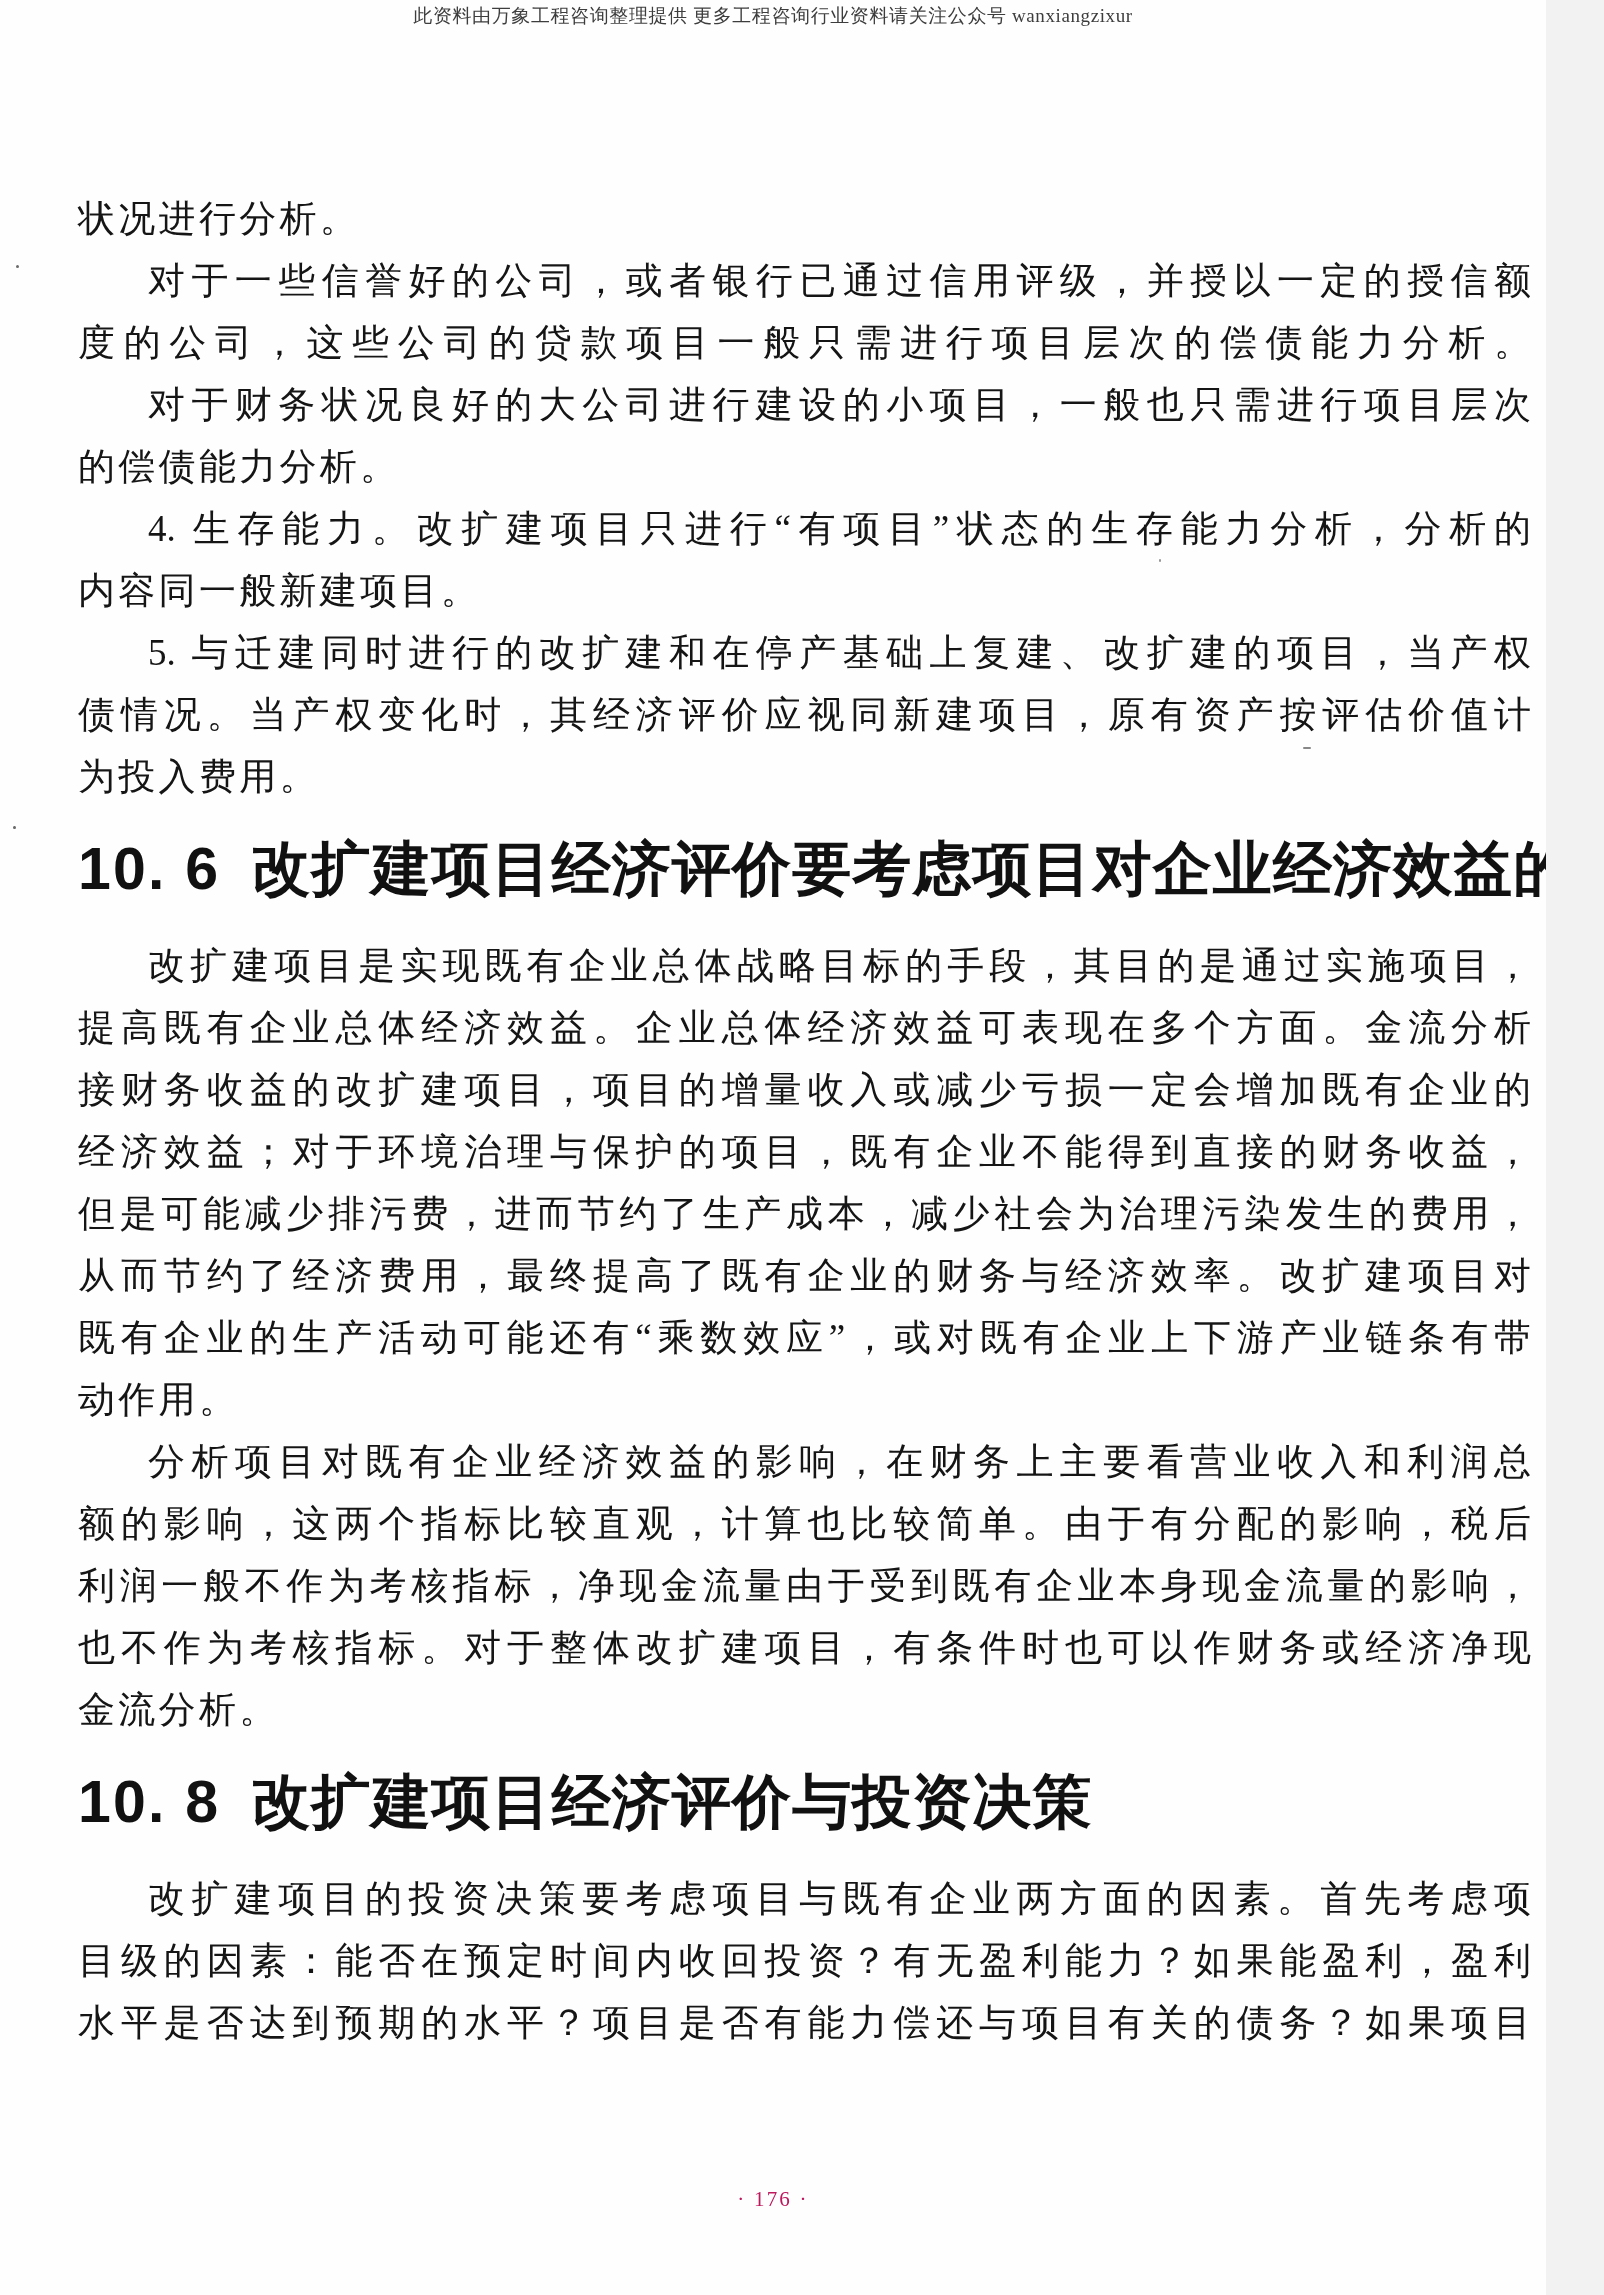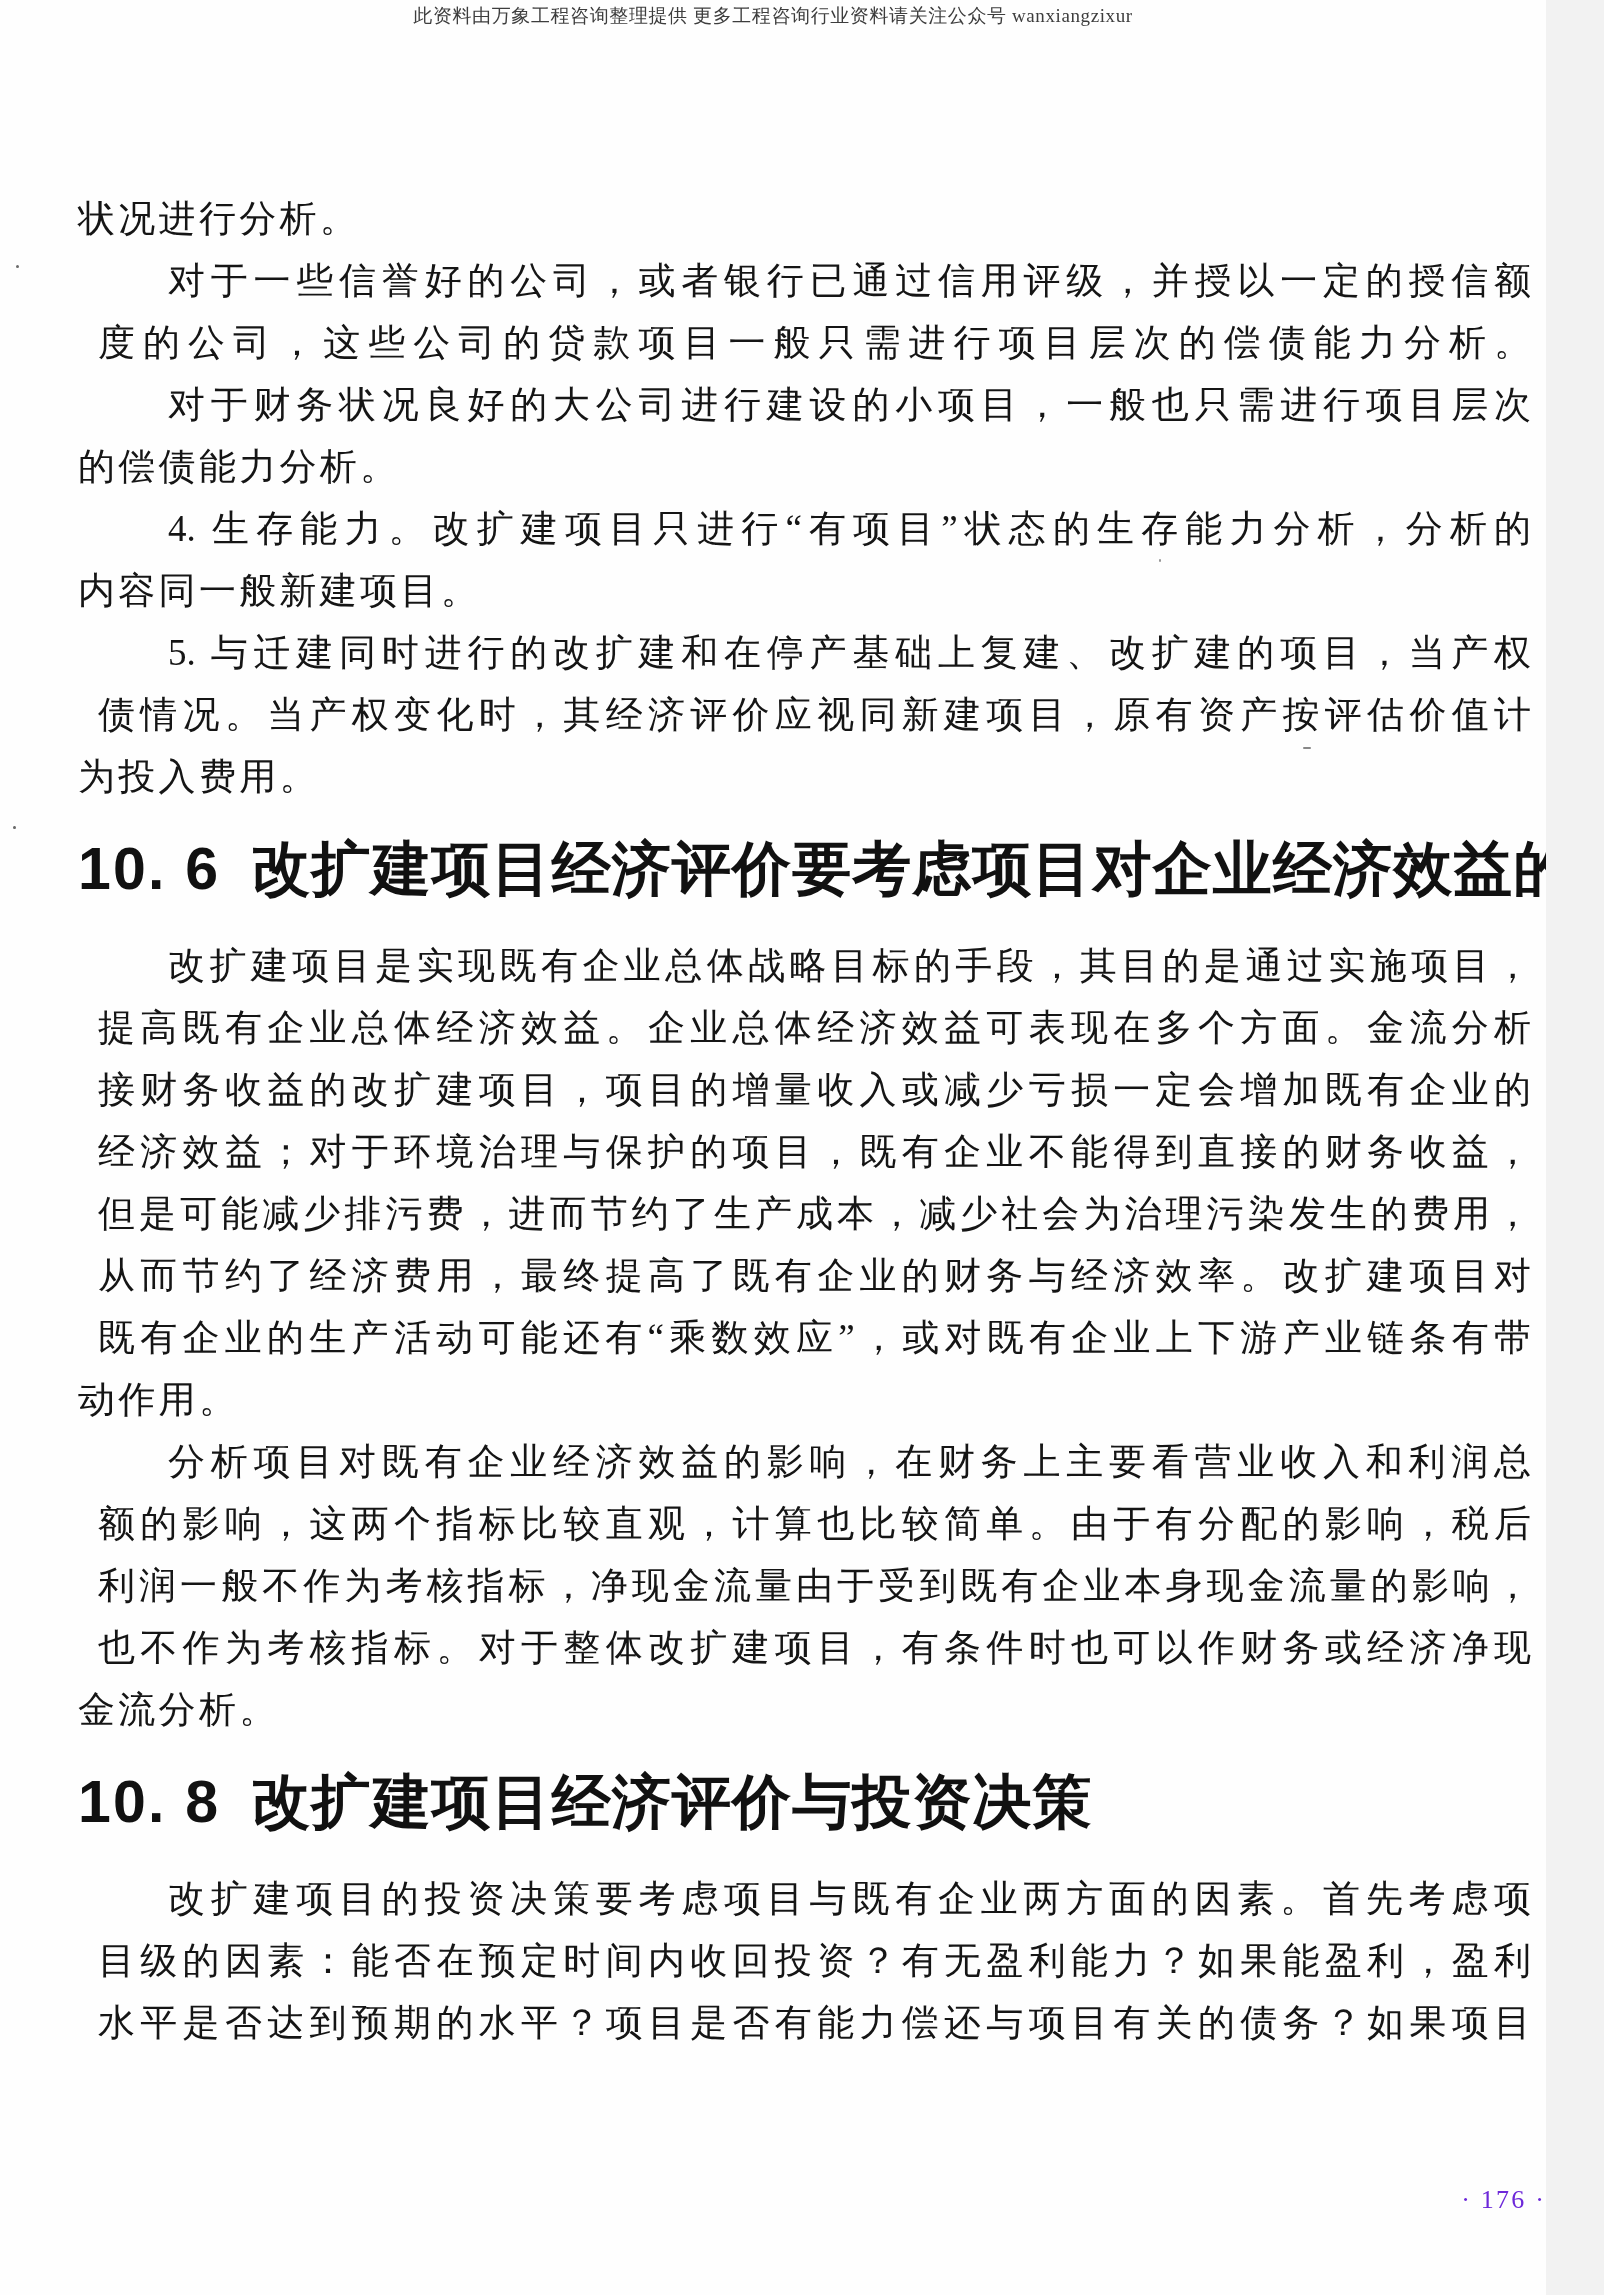--- a/index.html
+++ b/index.html
@@ -38,21 +38,20 @@
     line-height:62px;
     letter-spacing:3.3px;
     white-space:nowrap;
     color:#151515;
   }
   .line.full{
     letter-spacing:0;
     white-space:normal;
     text-align:justify;
     text-align-last:justify;
-    margin-left:20px;
     -moz-text-align-last:justify;
   }
   .line.indent{text-indent:70px;}
   .heading{
     margin:27px 0 31px 0;
     font-size:59px;
     line-height:69px;
     font-weight:700;
     font-family:"Liberation Sans","DejaVu Sans",sans-serif;
     color:#111;
@@ -61,25 +60,25 @@
   .hnum{
     font-family:"Liberation Sans","DejaVu Sans",sans-serif;
     letter-spacing:2.2px;
     margin-right:31px;
   }
   .htitle{letter-spacing:1.1px;}
   
   .folio{
     position:absolute;
     top:2183px;left:0;right:0;
-    text-align:right;
-    font-size:26px;
+    text-align:center;
+    font-size:21px;
     line-height:33px;
     letter-spacing:2.2px;
-    color:#6d28d9;
+    color:#be185d;
     font-family:"Liberation Serif","DejaVu Serif",serif;
   }
   
   .speck{position:absolute;background:#6a6a6a;border-radius:50%;}
   .speck.s1{left:15.6px;top:265px;width:3.3px;height:3.3px;}
   .speck.s2{left:13.4px;top:826px;width:2.8px;height:3.3px;}
   .speck.s3{left:1159px;top:559px;width:2.2px;height:2.8px;opacity:.7;}
   .speck.s4{left:1303px;top:747px;width:7.8px;height:2.2px;border-radius:1.1px;opacity:.8;}
 </style>
 </head>

